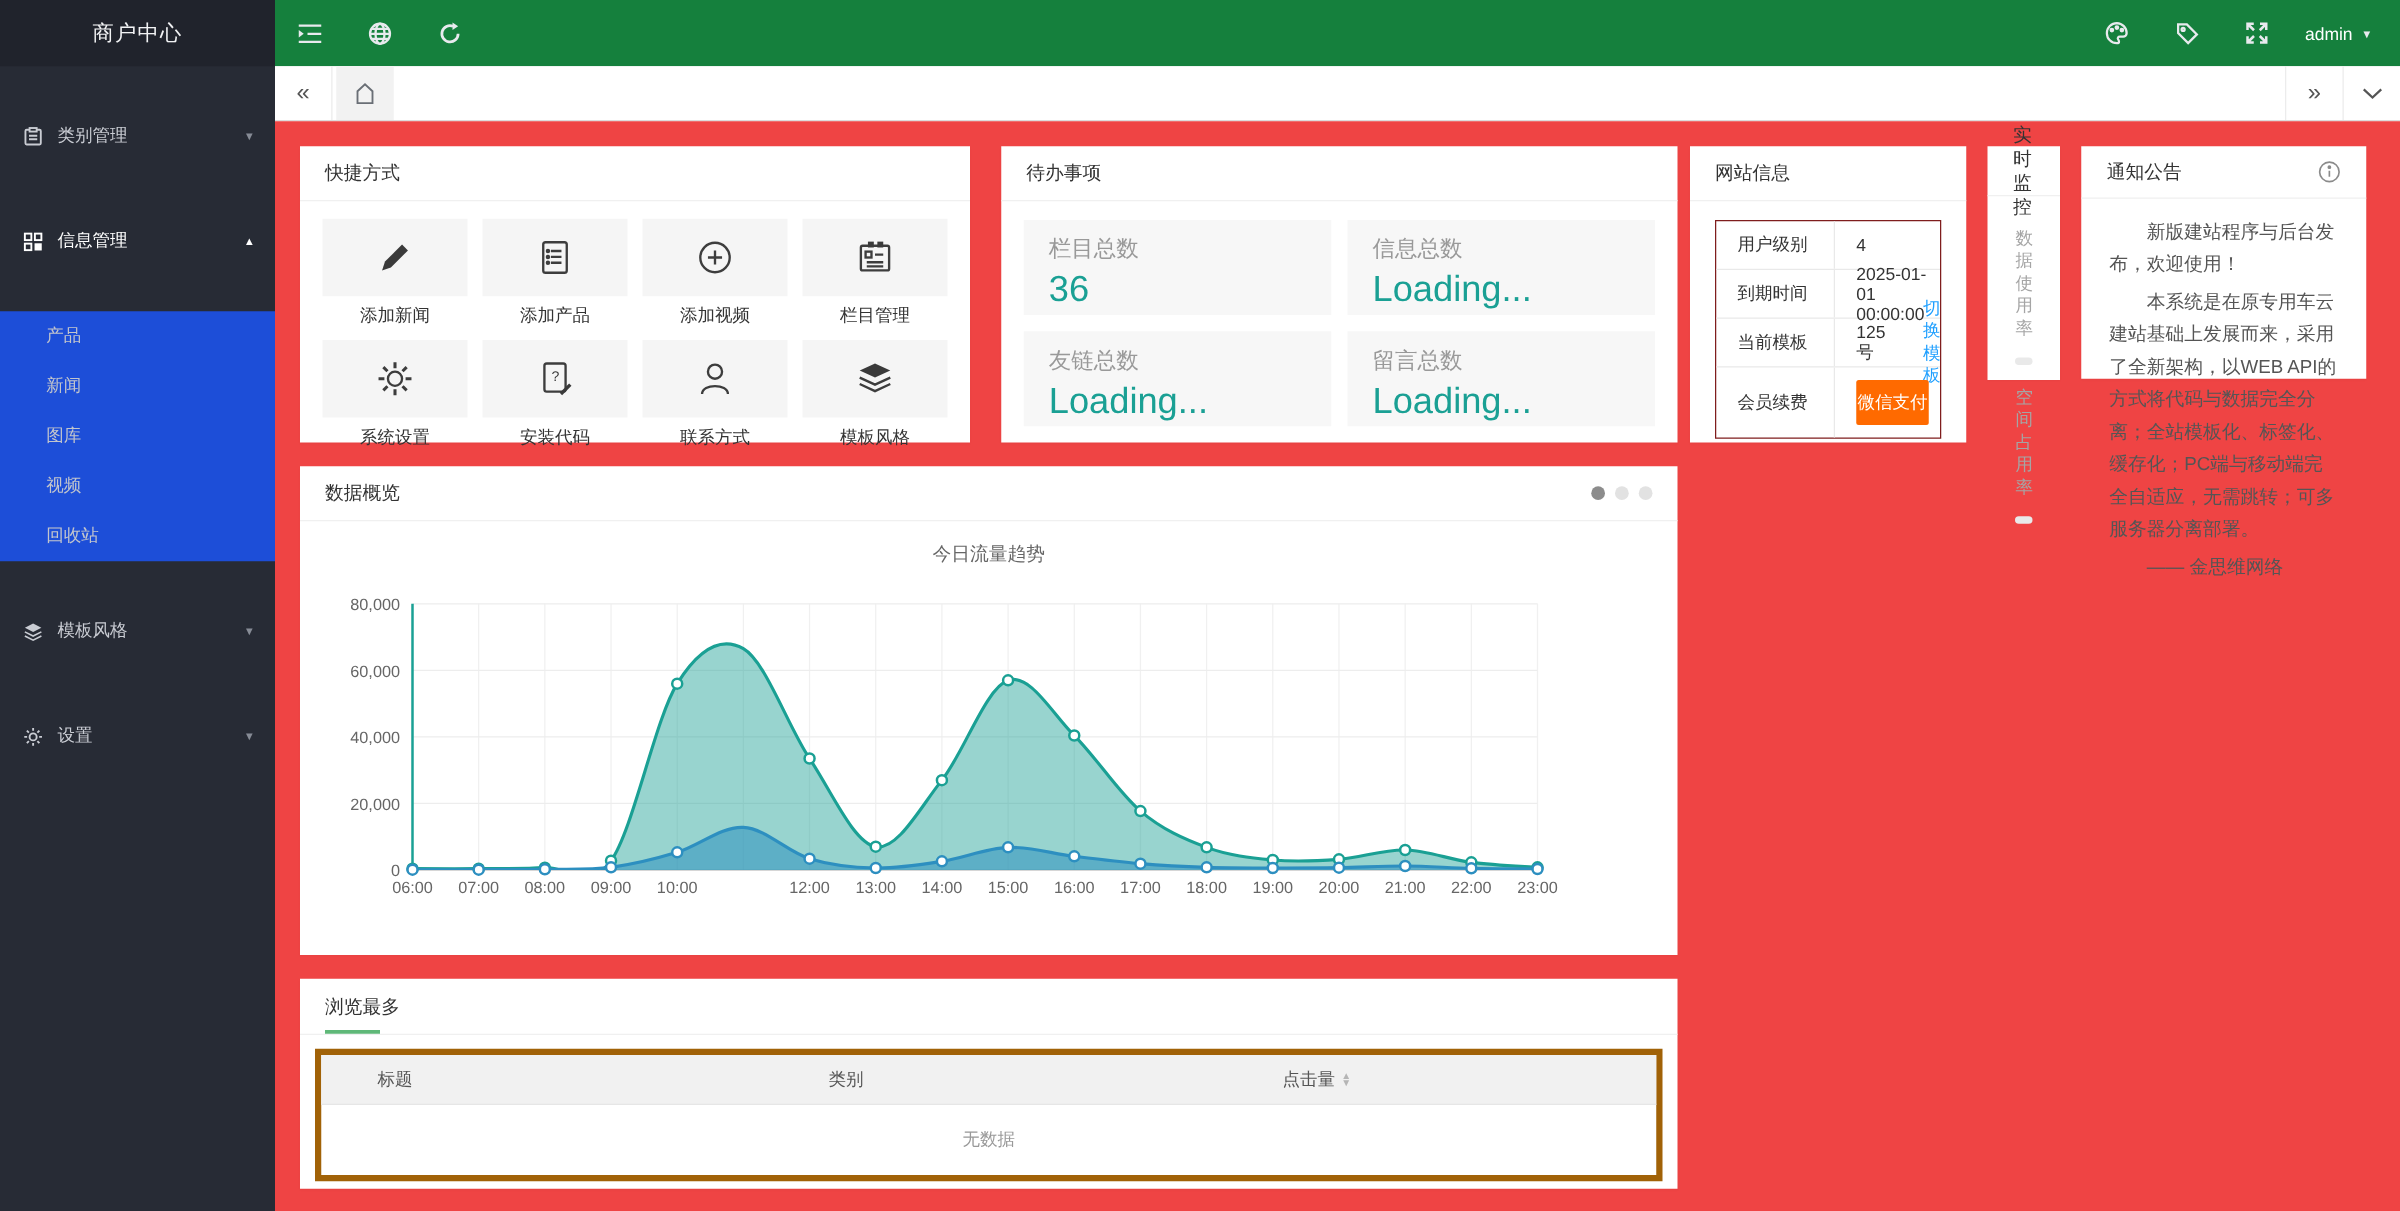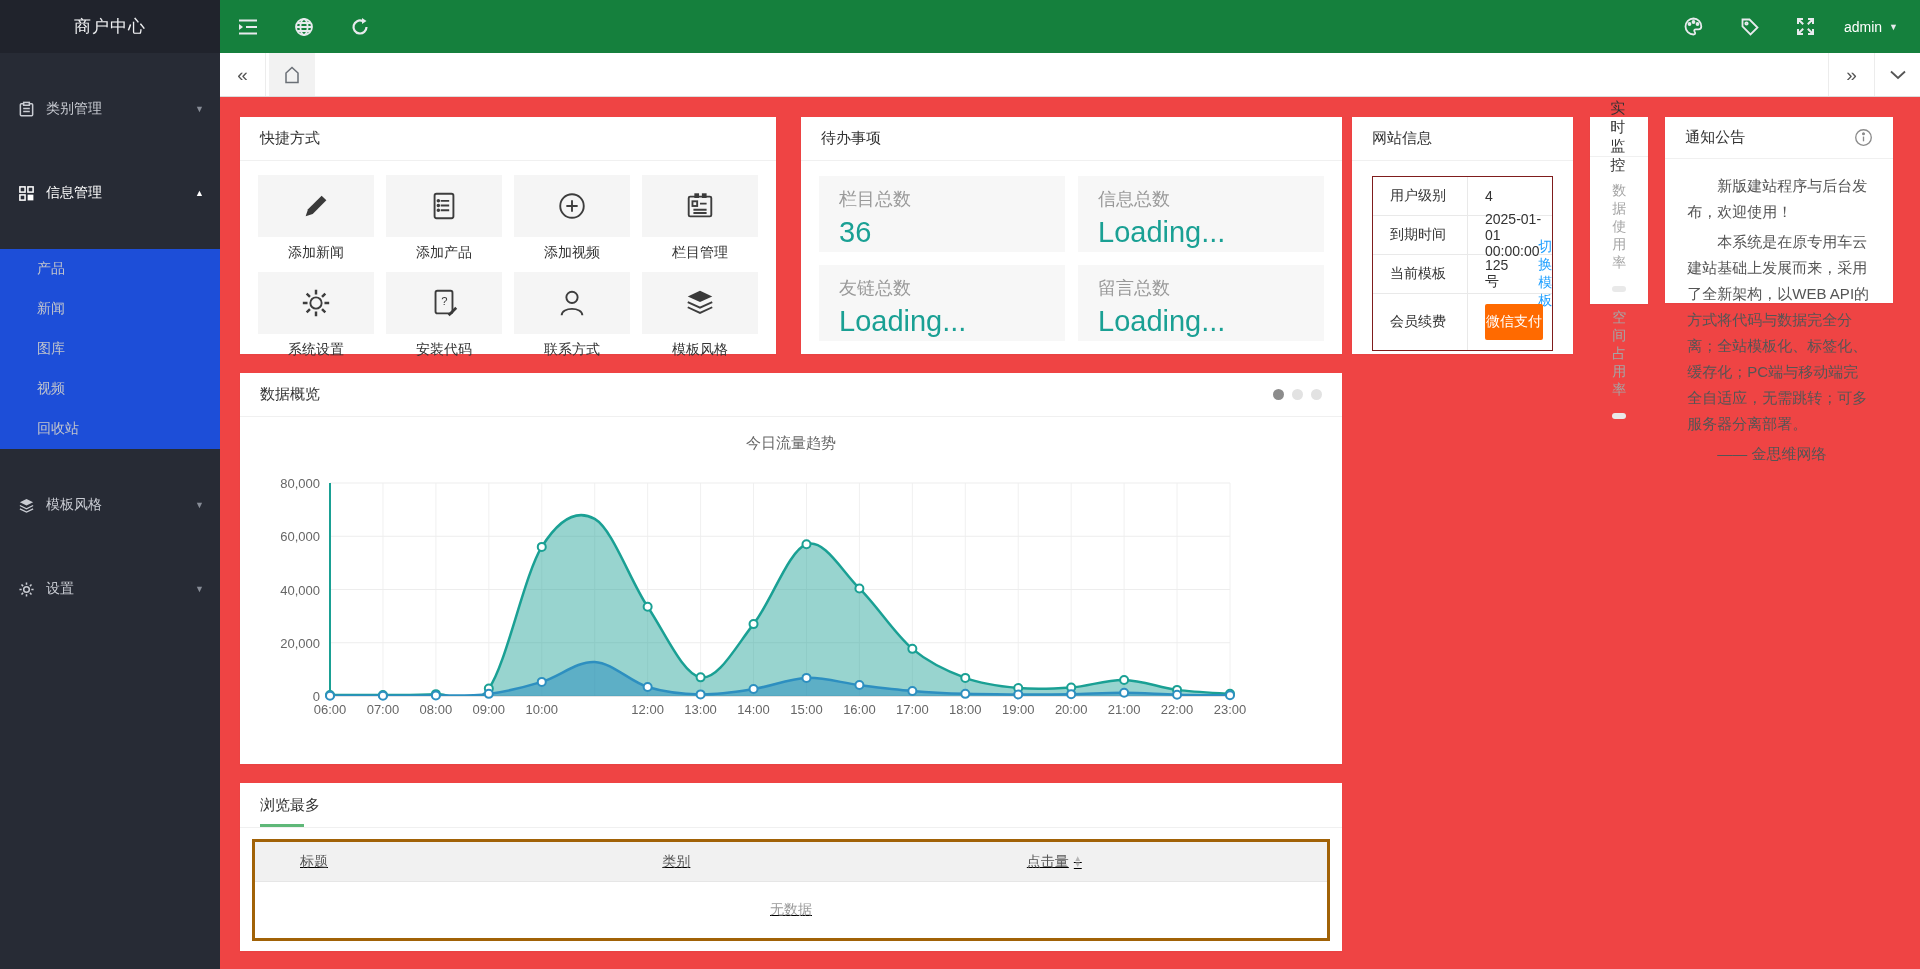--- a/index.html
+++ b/index.html
@@ -92,21 +92,21 @@
   .card-notice { height:186px; }
   .notice-hd-icon { width:19px; height:19px; }
   .notice-body { padding:10px 22px; font-size:15px; line-height:26px; color:#555; }
   .notice-body p { text-indent:2em; margin-top:4px; }
 
   
   .card-mostviewed { height:168px; }
   .mv-hd { padding:13px 20px 0; border-bottom:1px solid #f0f0f0; }
   .mv-title { font-size:15px; color:#333; display:inline-block; padding-bottom:9px; }
   .mv-underline { width:44px; height:3px; background:#5fb878; }
-  .mv-table { margin:11px 12px 0; border:3px solid #a16207;text-decoration:underline; }
+  .mv-table { margin:11px 12px 0; border:5px solid #a16207; }
   .mv-head { display:flex; background:#f1f1f1; height:40px; align-items:center; font-size:14px; color:#555; border-bottom:1px solid #e6e6e6; }
   .mv-c1 { width:38%; padding-left:45px; }
   .mv-c2 { width:34%; }
   .mv-c3 { width:28%; display:flex; align-items:center; gap:5px; }
   .sort-carets { display:flex; flex-direction:column; line-height:6px; font-size:8px; color:#b5b5b5; cursor:pointer; }
   .mv-empty { height:56px; display:flex; align-items:center; justify-content:center; font-size:14px; color:#999; }
 </style>
 </head>
 <body>
 

